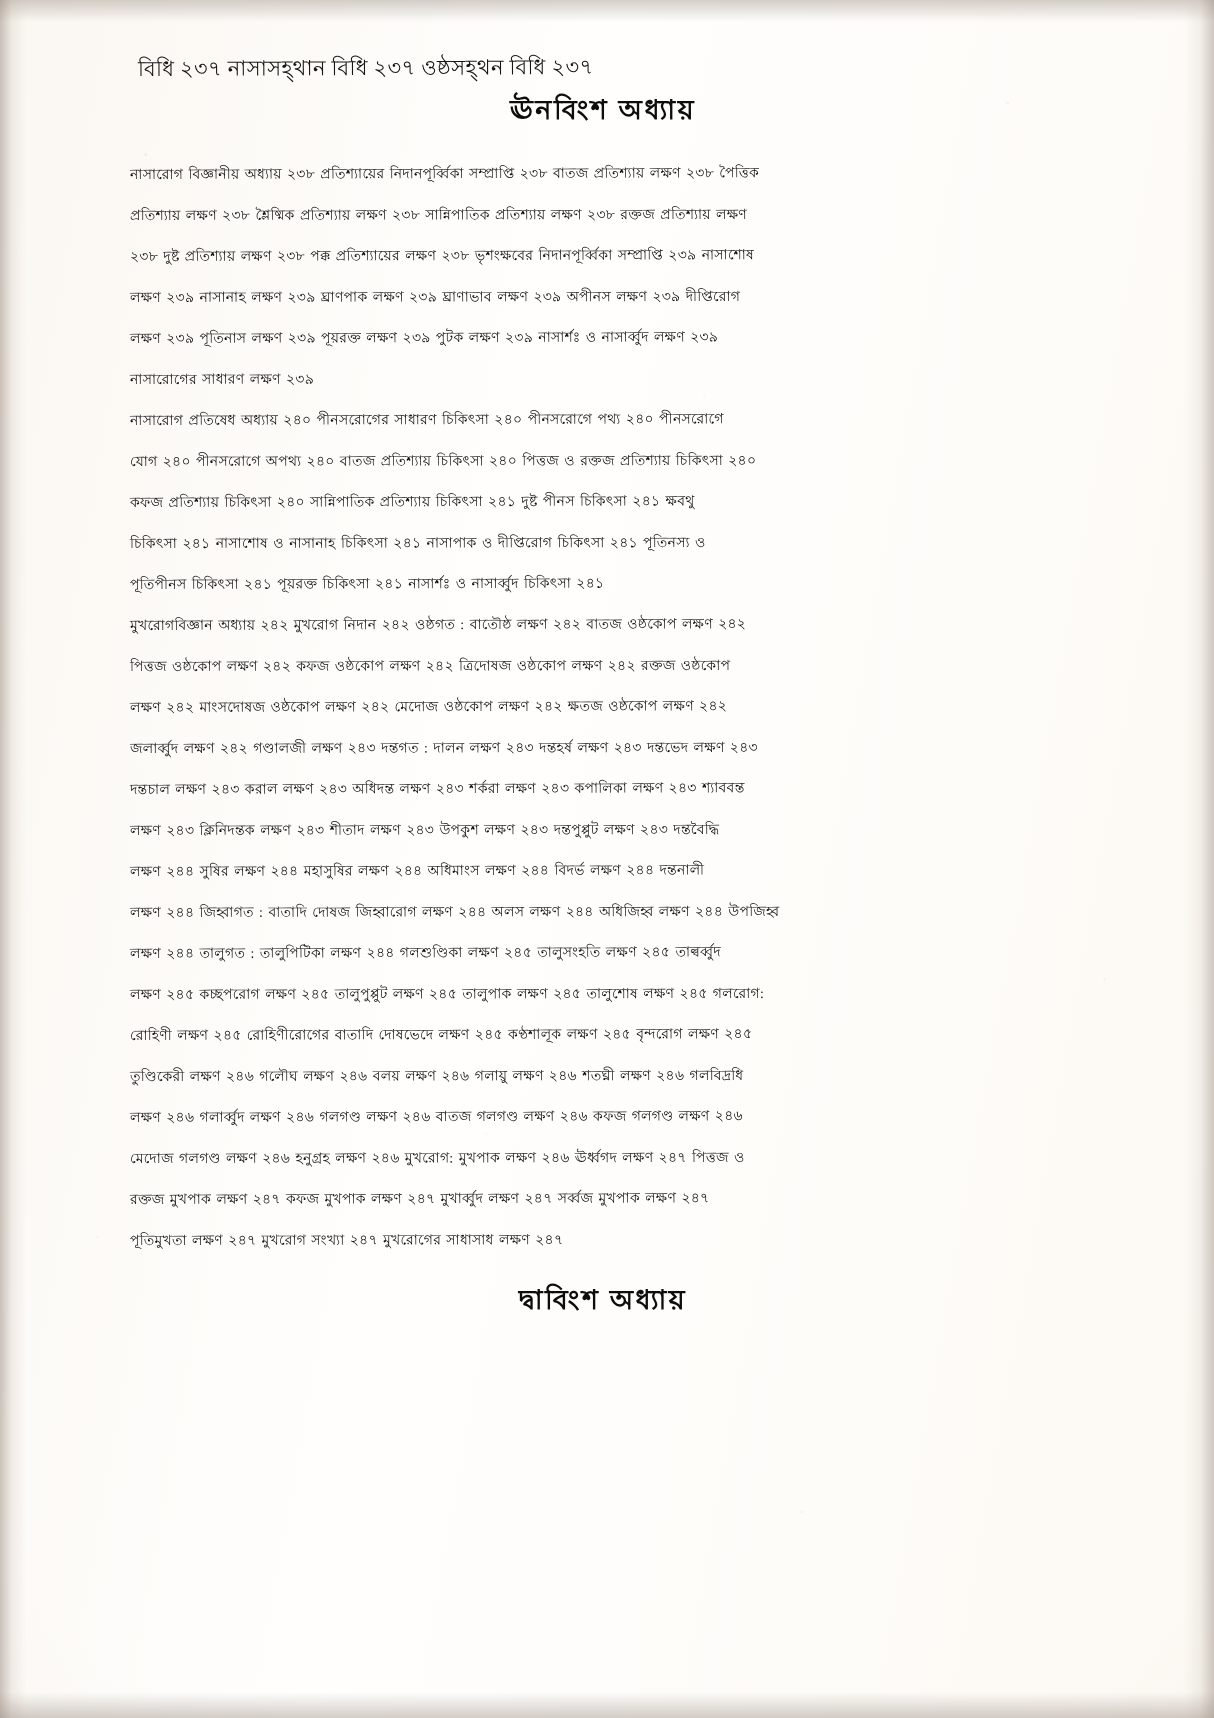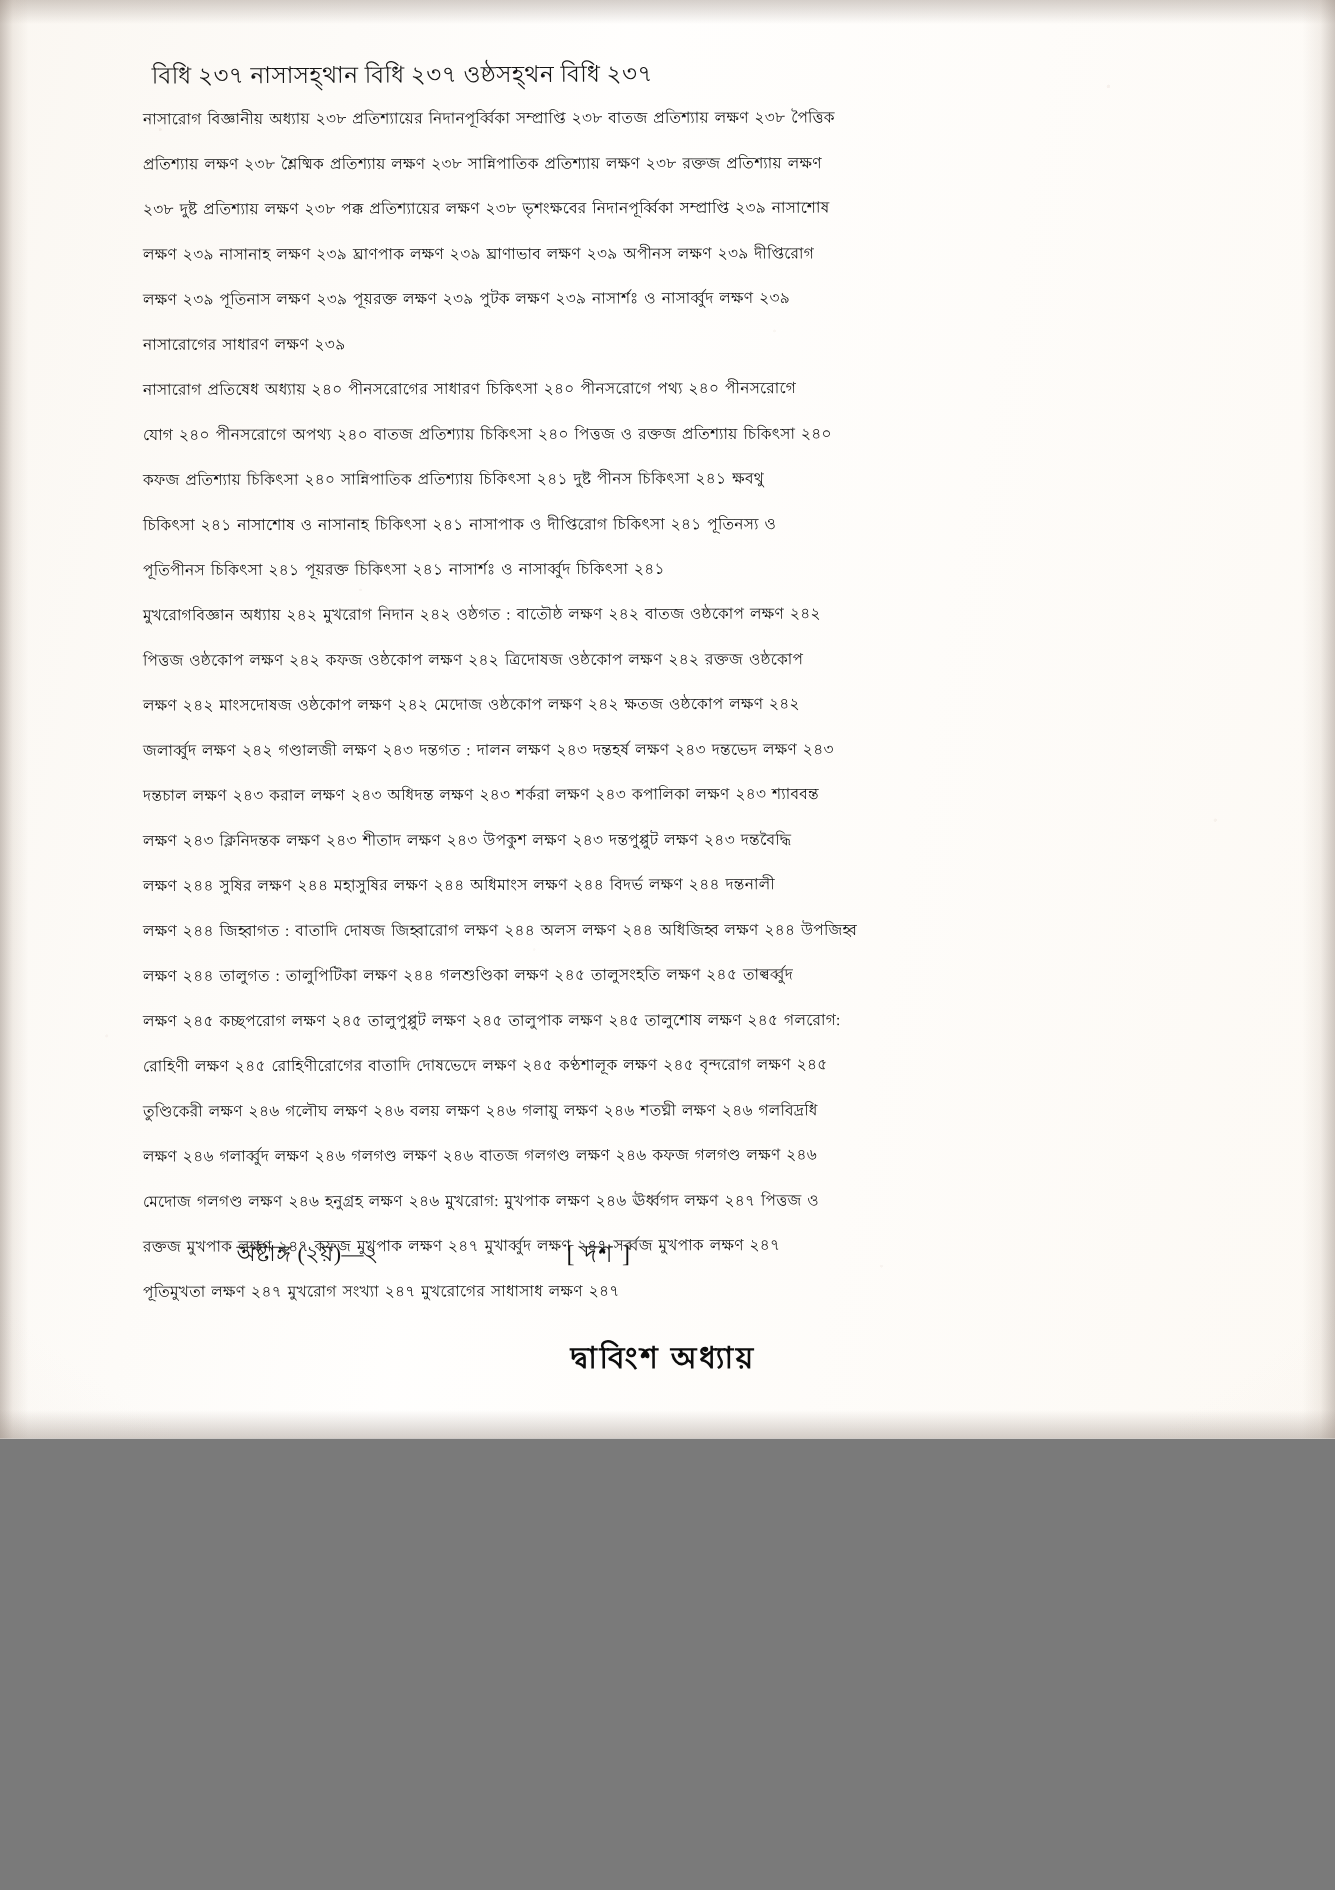--- a/index.html
+++ b/index.html
@@ -5,21 +5,21 @@
 <style>
   html, body {
     margin: 0;
     padding: 0;
     background: #7a7a7a;
   }
 
   .page {
     position: relative;
     width: 1214px;
-    height: 1308px;
+    height: 1718px;
     margin: 0 auto;
     background: #ffffff;
     overflow: hidden;
     font-family: "Liberation Serif", "DejaVu Serif", serif;
     
     background-image:
       radial-gradient(ellipse 130% 115% at 50% 45%, rgba(255,255,255,0) 55%, rgba(226,214,204,0.38) 86%, rgba(196,180,168,0.62) 100%),
       linear-gradient(100deg, rgba(250,246,240,0.9) 0%, rgba(255,253,250,0.4) 40%, rgba(252,248,242,0.85) 100%);
   }
 
@@ -160,20 +160,21 @@
   <div class="edge-top"></div>
   <div class="edge-left"></div>
   <div class="edge-right"></div>
   <div class="edge-bottom"></div>
   <div class="grain"></div>
 
   <div class="content">
 
     <div class="running-header">বিধি ২৩৭ নাসাসহ্থান বিধি ২৩৭ ওষ্ঠসহ্থন বিধি ২৩৭</div>
 
+    <h2 class="chapter-heading h-19">ঊনবিংশ অধ্যায়</h2>
     <div class="toc-block">
       <span class="line">নাসারোগ বিজ্ঞানীয় অধ্যায় ২৩৮ প্রতিশ্যায়ের নিদানপূর্ব্বিকা সম্প্রাপ্তি ২৩৮ বাতজ প্রতিশ্যায় লক্ষণ ২৩৮ পৈত্তিক</span>
       <span class="line">প্রতিশ্যায় লক্ষণ ২৩৮ শ্লৈষ্মিক প্রতিশ্যায় লক্ষণ ২৩৮ সান্নিপাতিক প্রতিশ্যায় লক্ষণ ২৩৮ রক্তজ প্রতিশ্যায় লক্ষণ</span>
       <span class="line">২৩৮ দুষ্ট প্রতিশ্যায় লক্ষণ ২৩৮ পক্ক প্রতিশ্যায়ের লক্ষণ ২৩৮ ভৃশংক্ষবের নিদানপূর্ব্বিকা সম্প্রাপ্তি ২৩৯ নাসাশোষ</span>
       <span class="line">লক্ষণ ২৩৯ নাসানাহ লক্ষণ ২৩৯ ঘ্রাণপাক লক্ষণ ২৩৯ ঘ্রাণাভাব লক্ষণ ২৩৯ অপীনস লক্ষণ ২৩৯ দীপ্তিরোগ</span>
       <span class="line">লক্ষণ ২৩৯ পূতিনাস লক্ষণ ২৩৯ পূয়রক্ত লক্ষণ ২৩৯ পুটক লক্ষণ ২৩৯ নাসার্শঃ ও নাসার্ব্বুদ লক্ষণ ২৩৯</span>
       <span class="line last">নাসারোগের সাধারণ লক্ষণ ২৩৯</span>
     </div>
 
     <div class="toc-block">
@@ -200,18 +201,14 @@
       <span class="line">লক্ষণ ২৪৬ গলার্ব্বুদ লক্ষণ ২৪৬ গলগণ্ড লক্ষণ ২৪৬ বাতজ গলগণ্ড লক্ষণ ২৪৬ কফজ গলগণ্ড লক্ষণ ২৪৬</span>
       <span class="line">মেদোজ গলগণ্ড লক্ষণ ২৪৬ হনুগ্রহ লক্ষণ ২৪৬ মুখরোগ: মুখপাক লক্ষণ ২৪৬ ঊর্ধ্বগদ লক্ষণ ২৪৭ পিত্তজ ও</span>
       <span class="line">রক্তজ মুখপাক লক্ষণ ২৪৭ কফজ মুখপাক লক্ষণ ২৪৭ মুখার্ব্বুদ লক্ষণ ২৪৭ সর্ব্বজ মুখপাক  লক্ষণ ২৪৭</span>
       <span class="line last">পূতিমুখতা লক্ষণ ২৪৭ মুখরোগ সংখ্যা ২৪৭ মুখরোগের সাধাসাধ লক্ষণ ২৪৭</span>
     </div>
 
     <h2 class="chapter-heading h-22">দ্বাবিংশ অধ্যায়</h2>
 
   </div>
 
-  <div class="footer">
-    <span class="signature-mark">অষ্টাঙ্গ (২য়)—২</span>
-    <span class="page-number">[ দশ ]</span>
-  </div>
 
 </div>
 
 </body></html>

